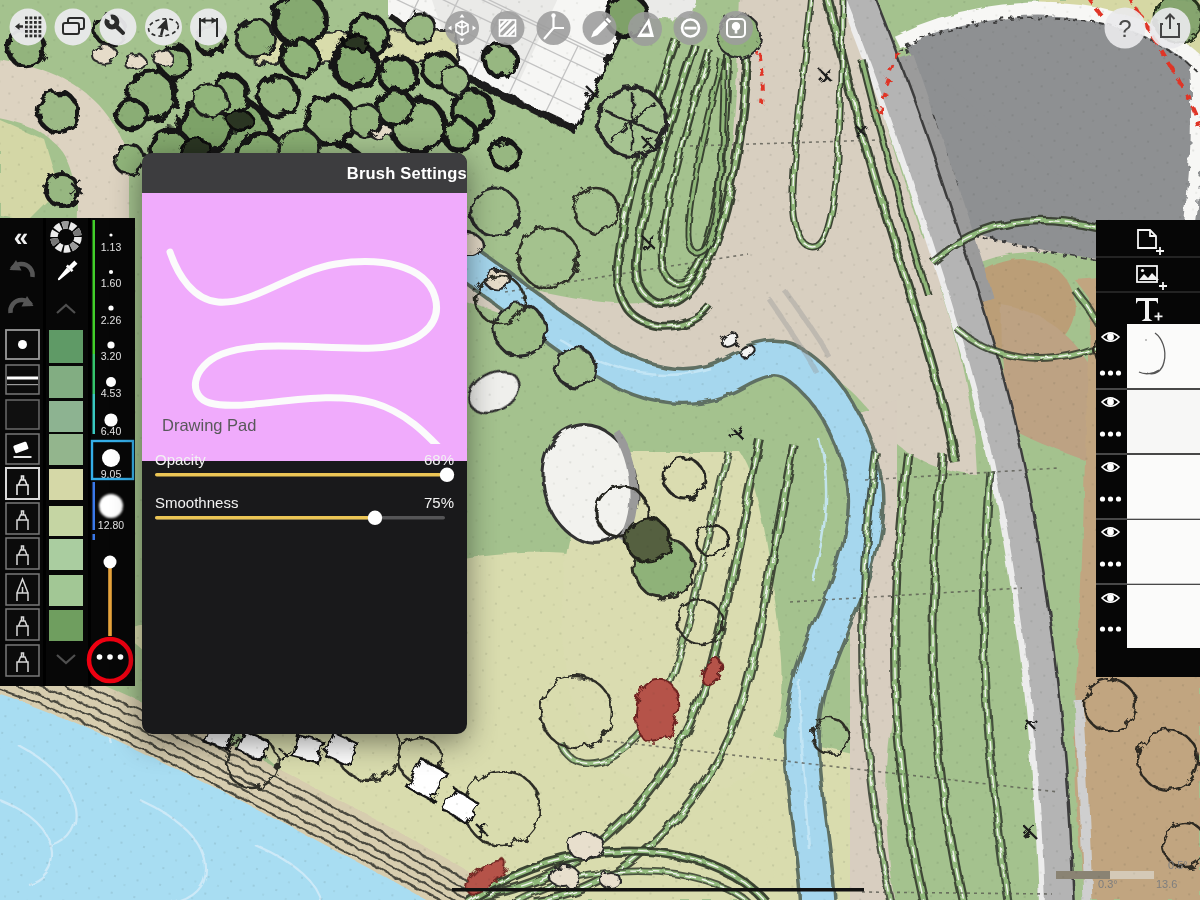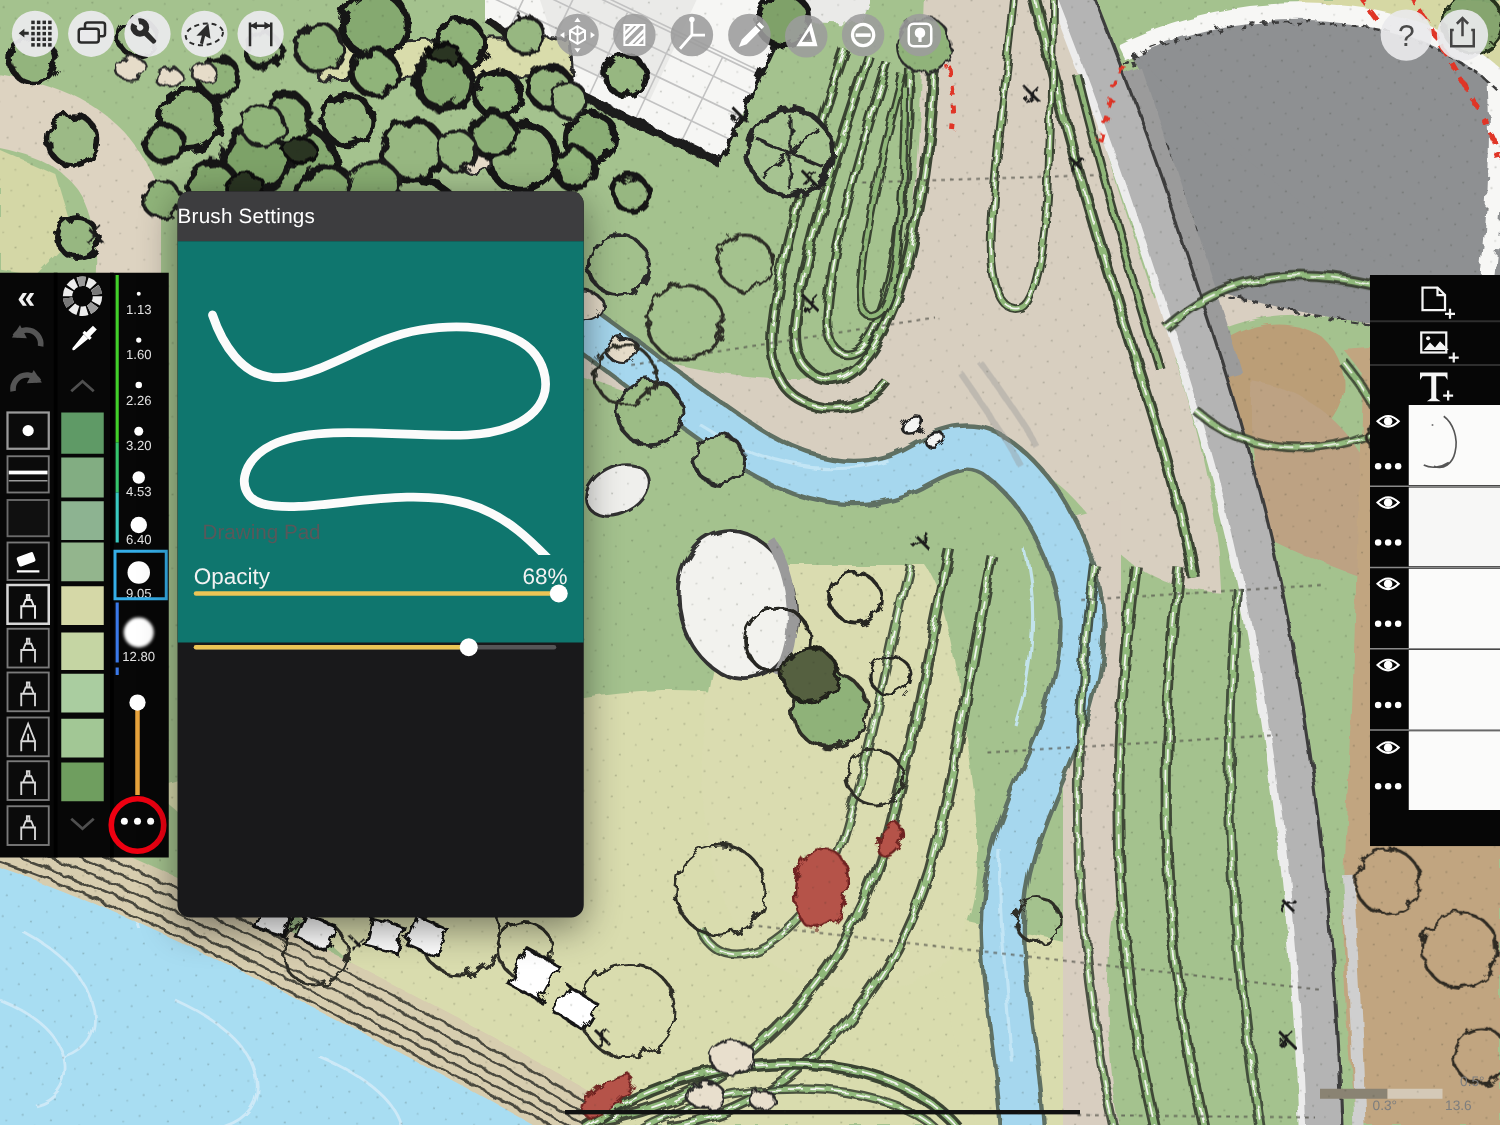--- a/index.html
+++ b/index.html
@@ -633,40 +633,43 @@
 <circle cx="99.5" cy="439" r="2.8"></circle>
 <circle cx="110" cy="439" r="2.8"></circle>
 <circle cx="120.5" cy="439" r="2.8"></circle>
 </g>
 
 <circle cx="110" cy="442" r="21" fill="none" stroke="#ee0011" stroke-width="4.5"></circle>
 </svg>
 
 <div class="abs" style="left:142px;top:153px;width:325px;height:581px;background:#19191b;border-radius:10px;box-shadow:0 8px 30px rgba(0,0,0,0.45);overflow:hidden">
 
-  <div style="height:40px;background:#3d3d3f;color:#fff;font-size:16.5px;font-weight:normal;text-align:left;line-height:41px;letter-spacing:0.2px">Brush Settings</div>
-
-  <div style="height:321px;background:#0f766e;position:relative">
+  <div style="height:40px;background:#3d3d3f;color:#fff;font-size:16.5px;font-weight:bold;text-align:right;line-height:41px;letter-spacing:0.2px">Brush Settings</div>
+
+  <div style="height:268px;background:#f0abfc;position:relative">
     <svg width="325" height="251" viewBox="0 0 325 251" style="position:absolute;left:0;top:0">
 
       <path d="M28,59 C36,83 52,107 76,109 C112,112 150,78 194,71 C238,64 284,72 293,104 C301,132 276,153 232,155 C180,157 118,146 80,161 C48,174 46,204 68,210 C104,220 178,194 232,210 C270,221 292,250 313,271" fill="none" stroke="#fbfbfb" stroke-width="7" stroke-linecap="round"></path>
 
       <text x="20" y="238" font-size="16.5" fill="#58585a" font-family="Liberation Sans,sans-serif">Drawing Pad</text>
     </svg>
   </div>
 
-  <div style="position:absolute;left:13px;right:13px;top:298px;color:#f2f2f2;font-size:18px">
+  <div style="position:absolute;left:13px;right:13px;top:298px;color:#f2f2f2;font-size:15px">
     <span>Opacity</span><span style="float:right">68%</span>
   </div>
 
   <svg class="abs" width="305" height="20" style="left:10px;top:312px">
     <rect x="3" y="8" width="290" height="3.6" rx="1.8" fill="#ecc555"></rect>
     <circle cx="295" cy="9.8" r="7.2" fill="#fff"></circle>
   </svg>
 
+  <div style="position:absolute;left:13px;right:13px;top:341px;color:#f2f2f2;font-size:15px">
+    <span>Smoothness</span><span style="float:right">75%</span>
+  </div>
 
   <svg class="abs" width="305" height="20" style="left:10px;top:355px">
     <rect x="3" y="8" width="290" height="3.6" rx="1.8" fill="#555557"></rect>
     <rect x="3" y="8" width="220" height="3.6" rx="1.8" fill="#ecc555"></rect>
     <circle cx="223" cy="9.8" r="7.2" fill="#fff"></circle>
   </svg>
 </div>
 
 <svg class="abs" width="104" height="457" viewBox="0 0 104 457" style="left:1096px;top:220px">
 <rect x="0" y="0" width="104" height="457" fill="#060606"></rect>

